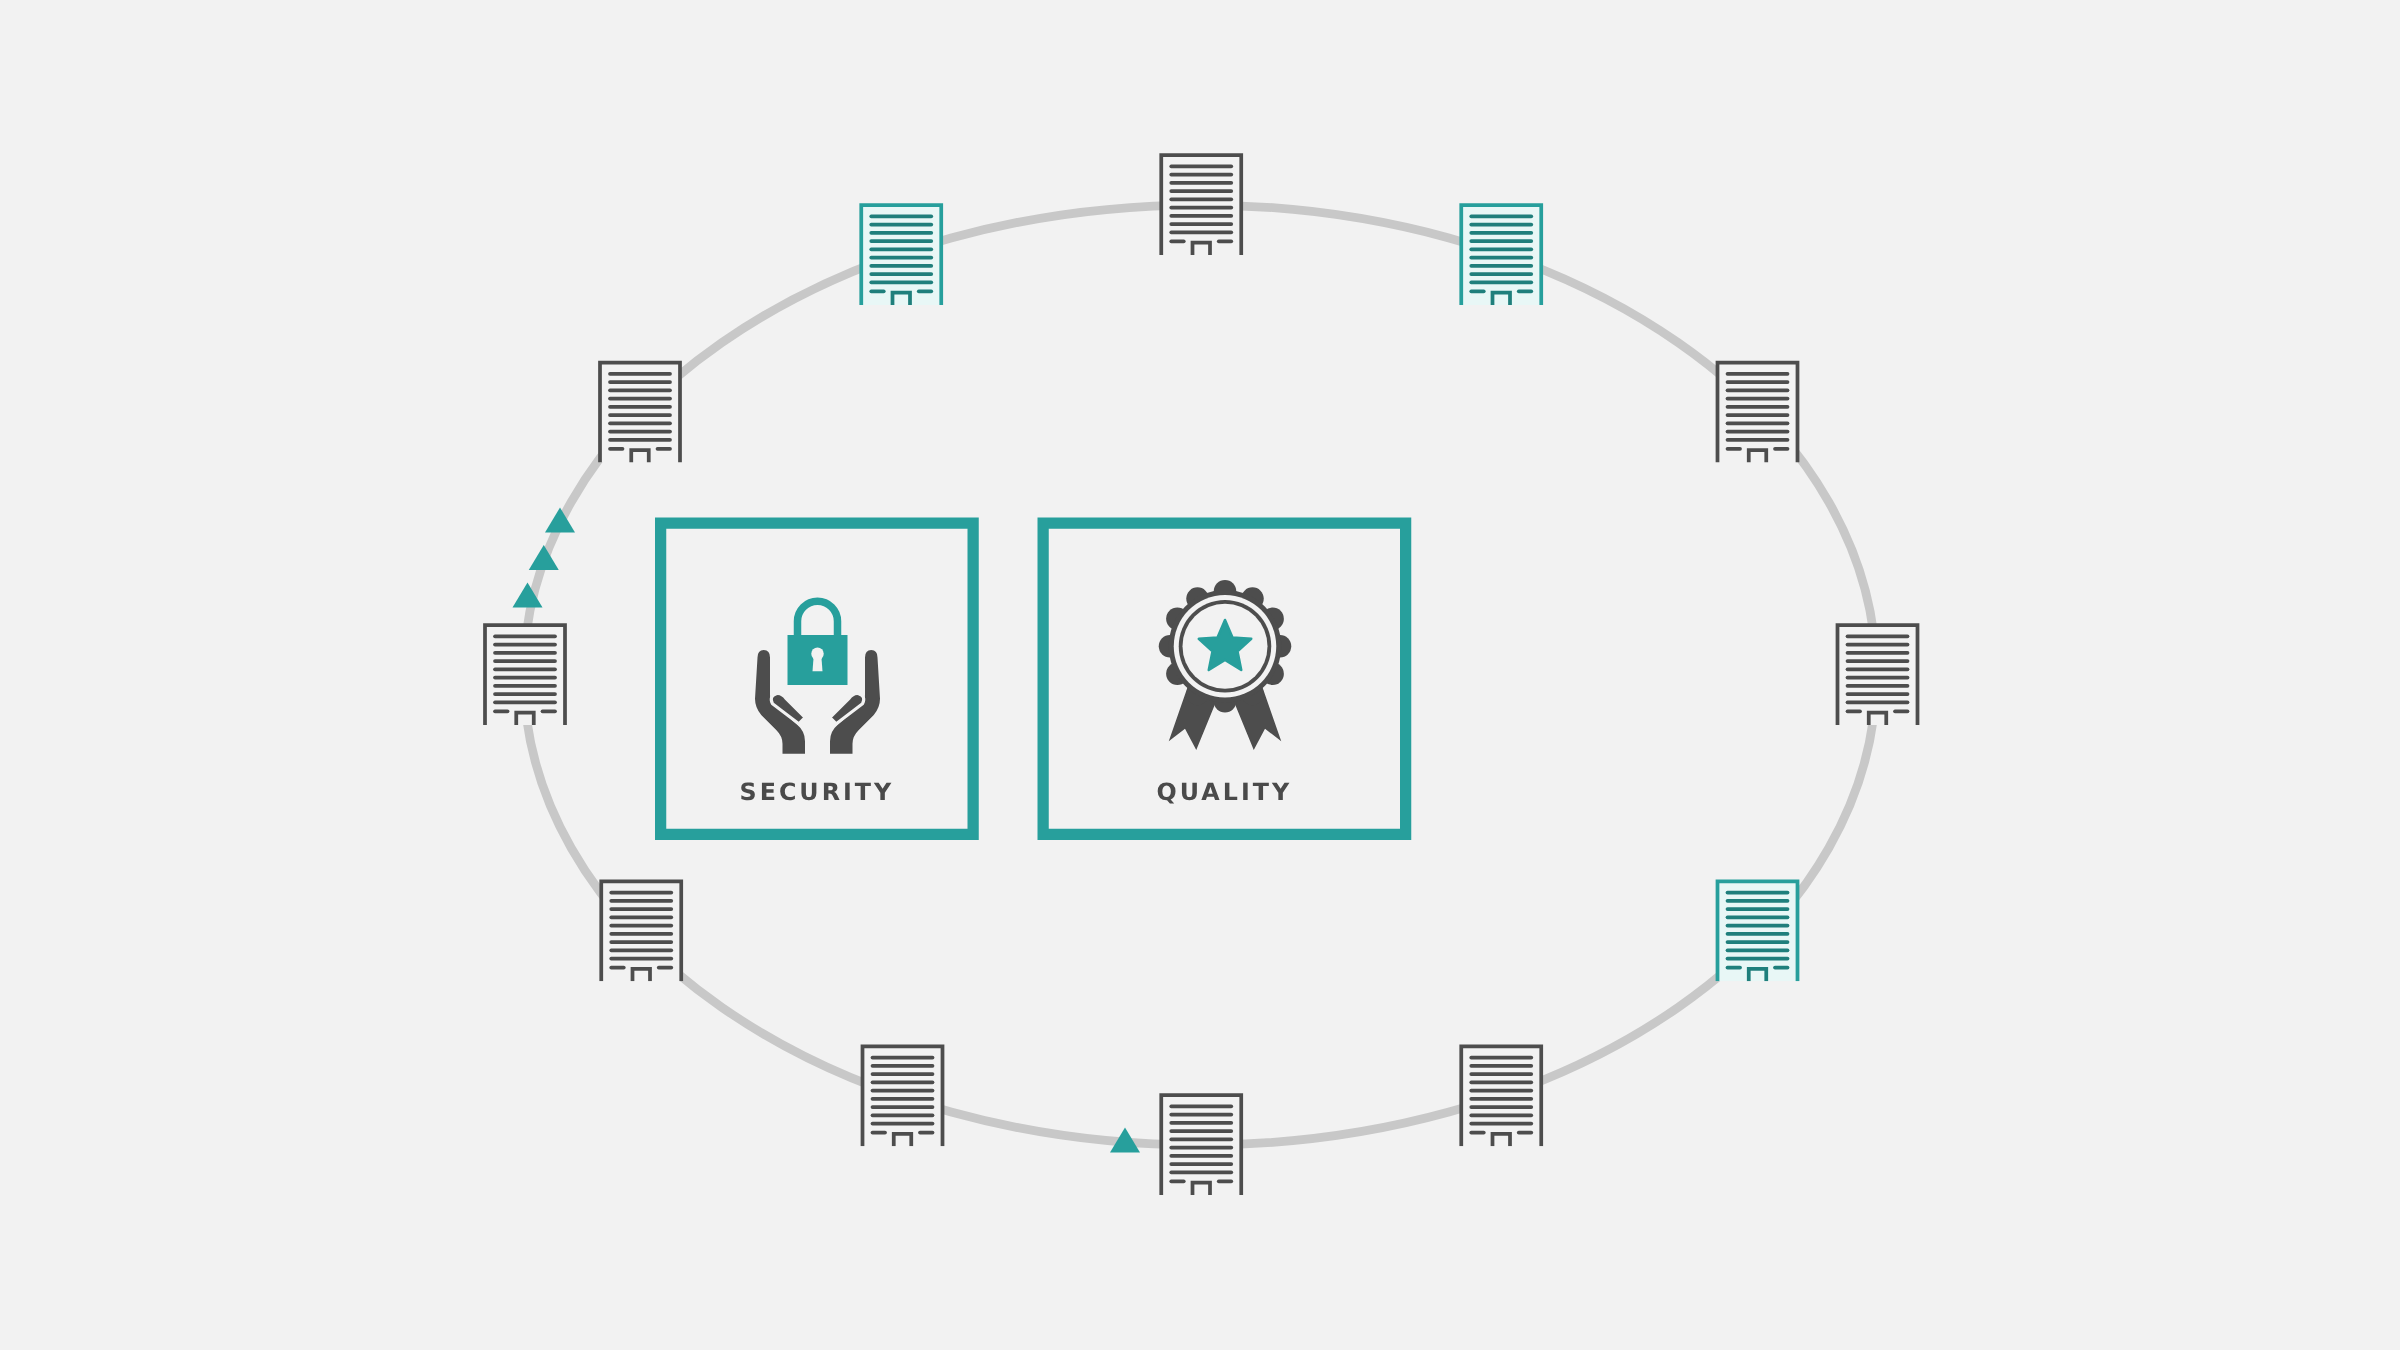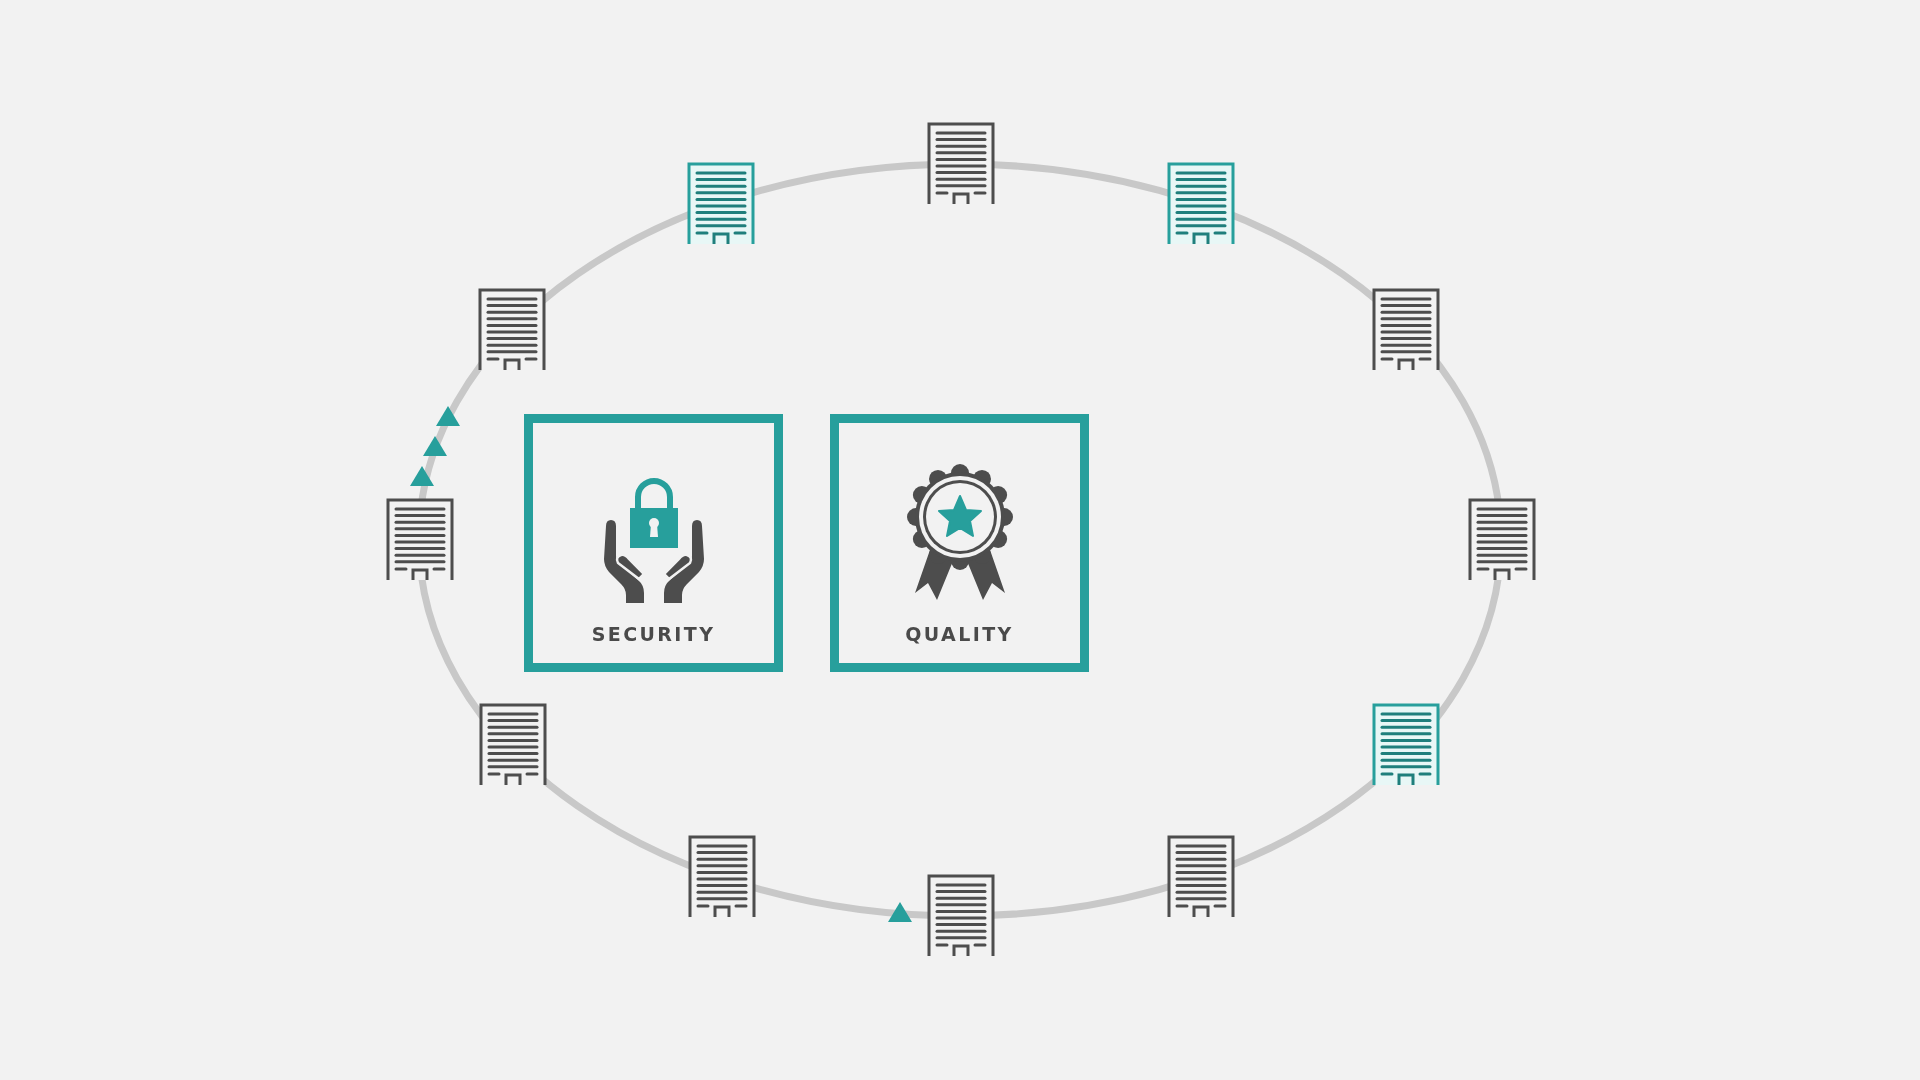--- a/index.html
+++ b/index.html
@@ -294,21 +294,21 @@
         <path d="M17 73 Q17 67 22 67 Q27 67 27 73 L27 103 Q27 108 31 111 L49 127 Q55 132 55 140 L55 160 L37 160 L37 142 Q37 136 32 131 L20 119 Q15 113 15 106 Z" fill="#4d4d4d"></path>
         <path d="M29 110 Q26 104 32 102 Q36 101 40 106 L55 121 L50 126 Z" fill="#4d4d4d" stroke="#f2f2f2" stroke-width="2.5"></path>
 
         <path d="M113 73 Q113 67 108 67 Q103 67 103 73 L103 103 Q103 108 99 111 L81 127 Q75 132 75 140 L75 160 L93 160 L93 142 Q93 136 98 131 L110 119 Q115 113 115 106 Z" fill="#4d4d4d"></path>
         <path d="M101 110 Q104 104 98 102 Q94 101 90 106 L75 121 L80 126 Z" fill="#4d4d4d" stroke="#f2f2f2" stroke-width="2.5"></path>
       </svg>
     </div>
     <div class="label">SECURITY</div>
   </div>
 
-  <div class="card" style="left:830px; top:414px;">
+  <div class="card" style="left:830px; top:414px;padding-left:40px;">
     <div class="icon">
       <svg width="130" height="150" viewBox="0 0 130 150">
 
         <path d="M36 94 L20 140 L33 130 L42 147 L58 108 Z" fill="#4d4d4d"></path>
         <path d="M94 94 L110 140 L97 130 L88 147 L72 108 Z" fill="#4d4d4d"></path>
 
         <g id="rosette" fill="#4d4d4d">
             <circle cx="109" cy="64" r="9"></circle>
             <circle cx="103.1051177665153" cy="86" r="9"></circle>
             <circle cx="87" cy="102.10511776651529" r="9"></circle>

